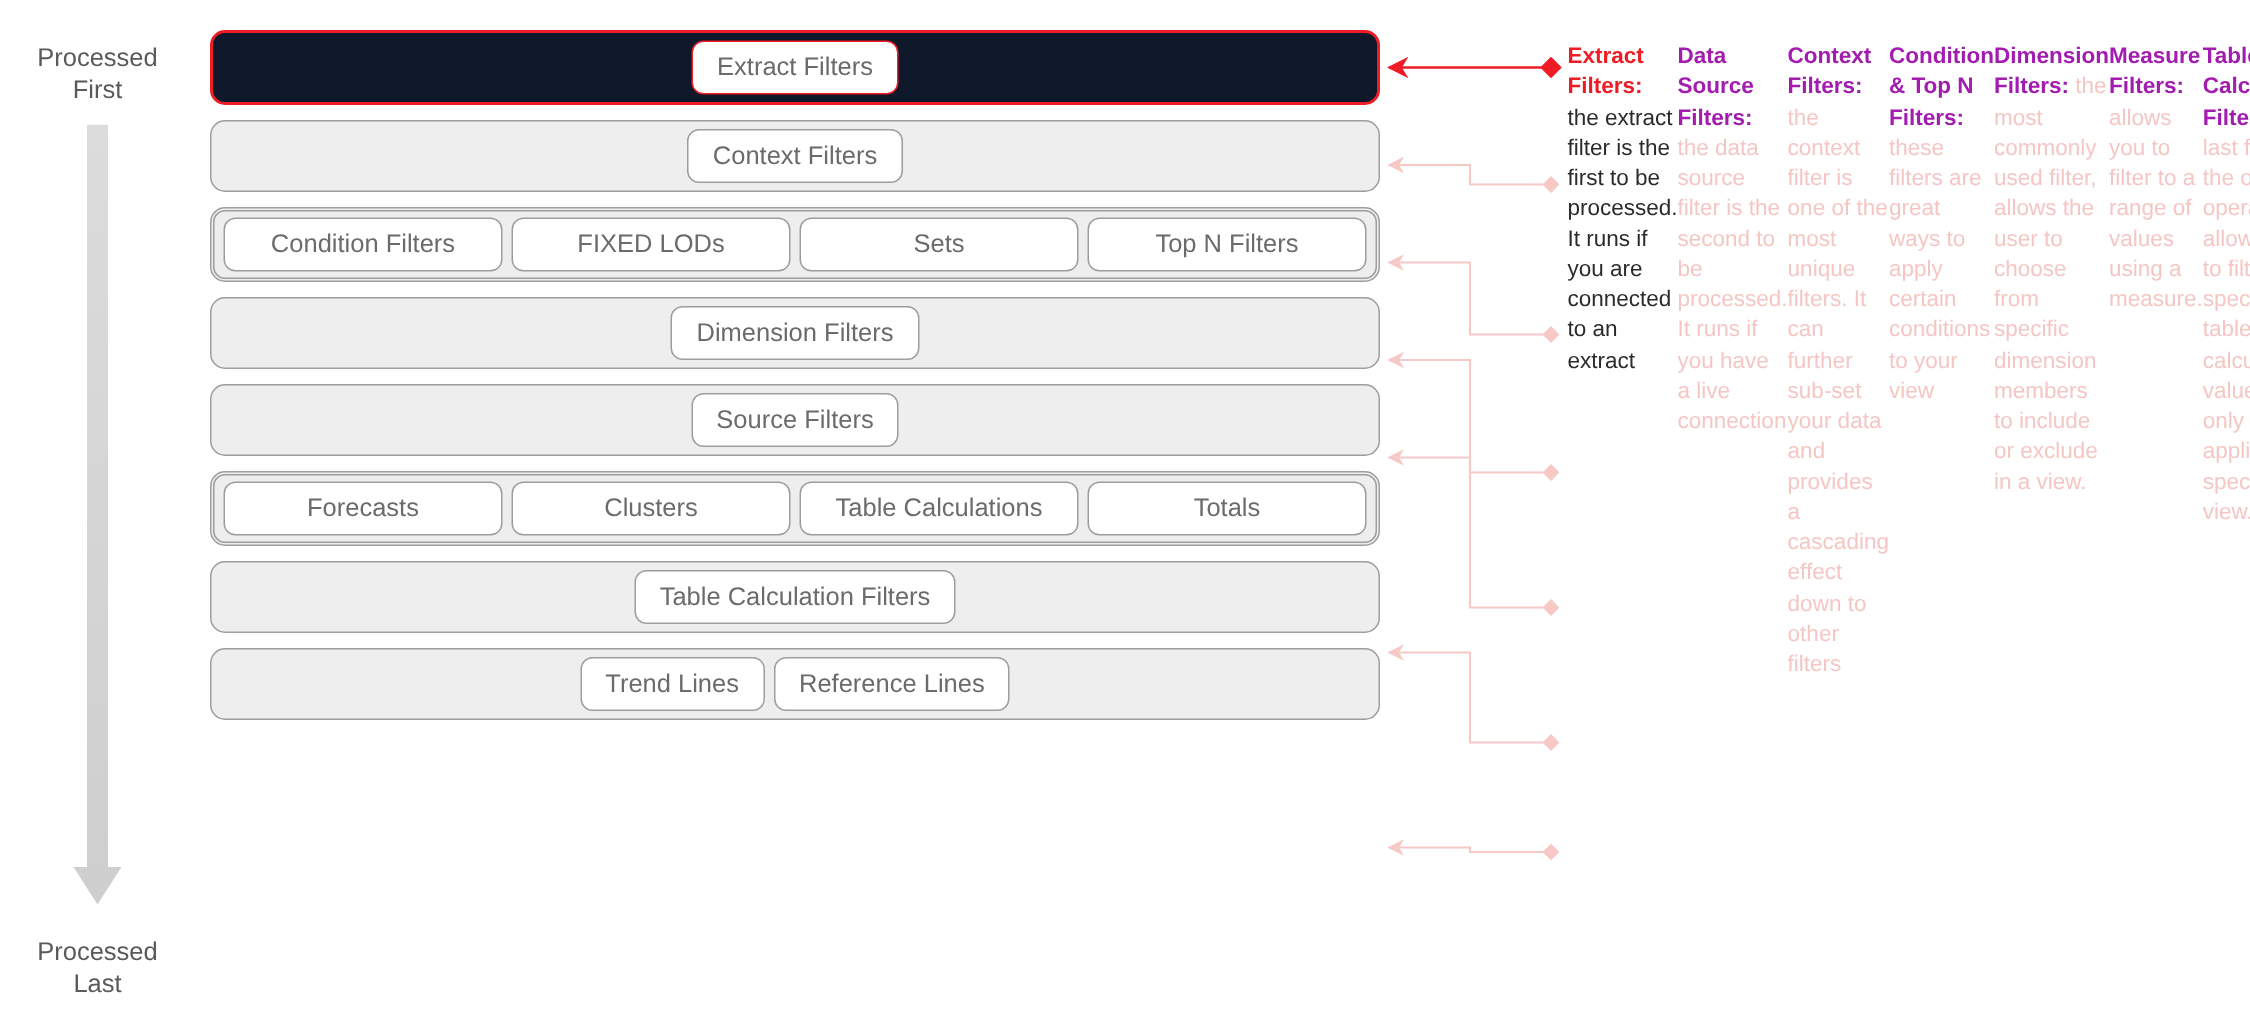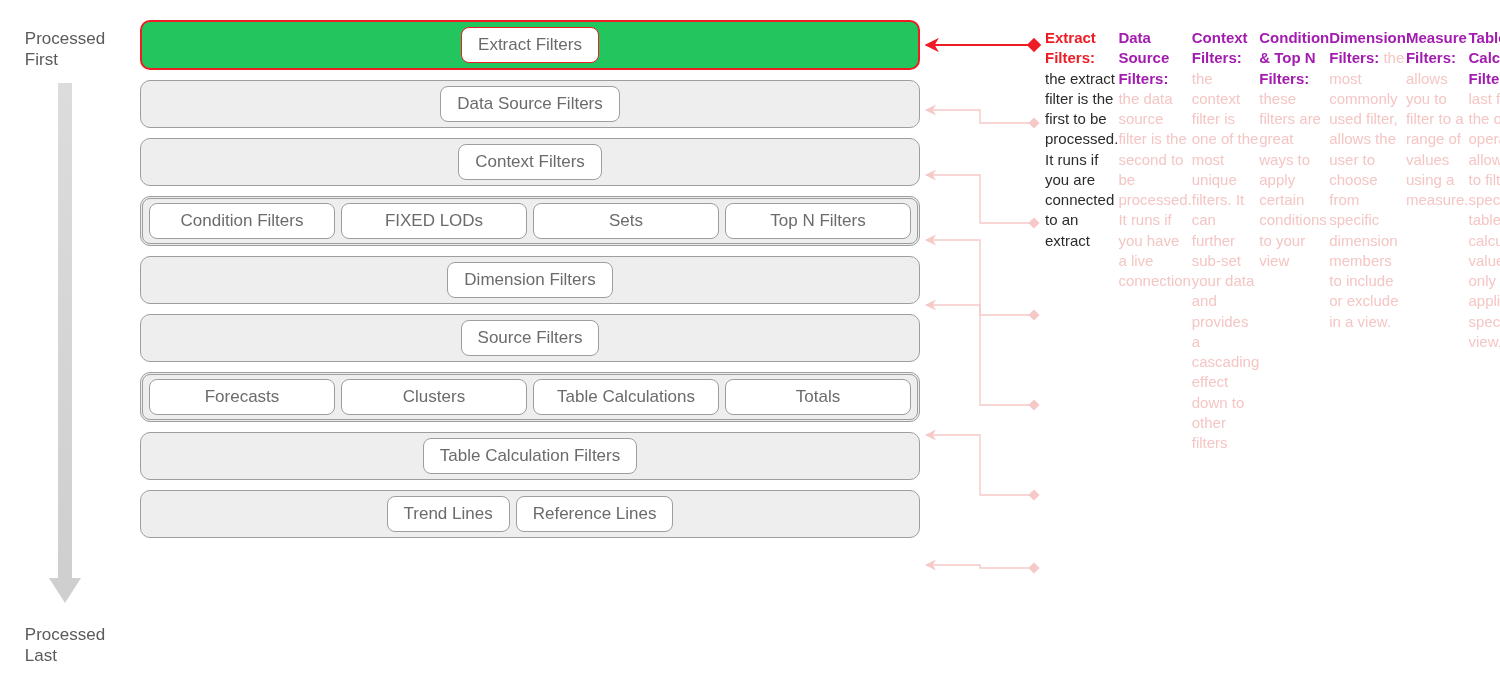--- a/index.html
+++ b/index.html
@@ -17,20 +17,21 @@
     top: 0;
     width: 130px;
     height: 676px;
     display: flex;
     flex-direction: column;
     align-items: center;
   }
   .axis-label {
     color: #5a5a5a;
     font-size: 17px;
+    text-align: center;
     line-height: 1.25;
     font-weight: 400;
   }
   .axis-label-top { margin-top: 28px; }
   .axis-label-bottom { margin-top: 8px; margin-bottom: 10px;}
   .axis-arrow {
     flex: 1;
     display:flex;
     align-items:center;
     justify-content:center;
@@ -64,21 +65,21 @@
     border: 1px solid #9e9e9e;
     border-radius: 8px;
     color: #6b6b6b;
     font-size: 17px;
     padding: 7px 16px;
     text-align:center;
     white-space: nowrap;
   }
   .row.highlighted {
     border: 2px solid #ee1c25;
-    background: #22c55e;
+    background: #0f172a;
   }
   .row.highlighted .pill {
     border: 1px solid #ee1c25;
   }
   .row.grouped .pill { flex:1; }
 
   .notes {
     position: absolute;
     left: 1045px;
     top: 28px;
@@ -117,23 +118,20 @@
       <rect x="13" y="0" width="14" height="495" fill="url(#g1)"></rect>
       <polygon points="4,495 36,495 20,520" fill="#cfcfcf"></polygon>
     </svg>
   </div>
   <div class="axis-label axis-label-bottom">Processed<br>Last</div>
 </div>
 
 <div class="stack" id="stack">
     <div class="row highlighted">
       <div class="pill">Extract Filters</div>
-    </div>
-    <div class="row">
-      <div class="pill">Data Source Filters</div>
     </div>
     <div class="row">
       <div class="pill">Context Filters</div>
     </div>
     <div class="row grouped">
       <div class="pill">Condition Filters</div>
       <div class="pill">FIXED LODs</div>
       <div class="pill">Sets</div>
       <div class="pill">Top N Filters</div>
     </div>

